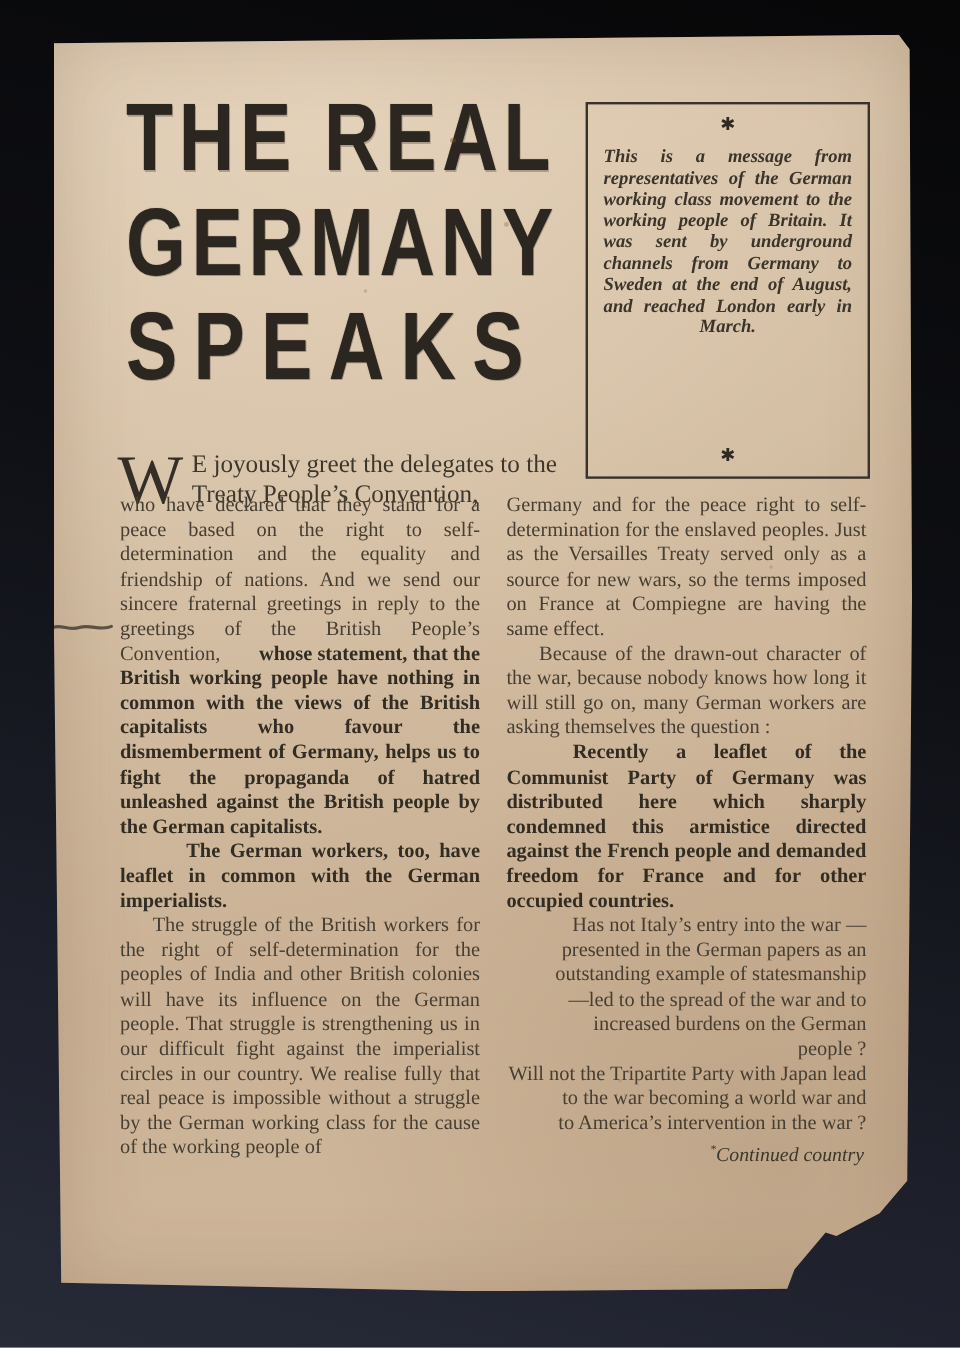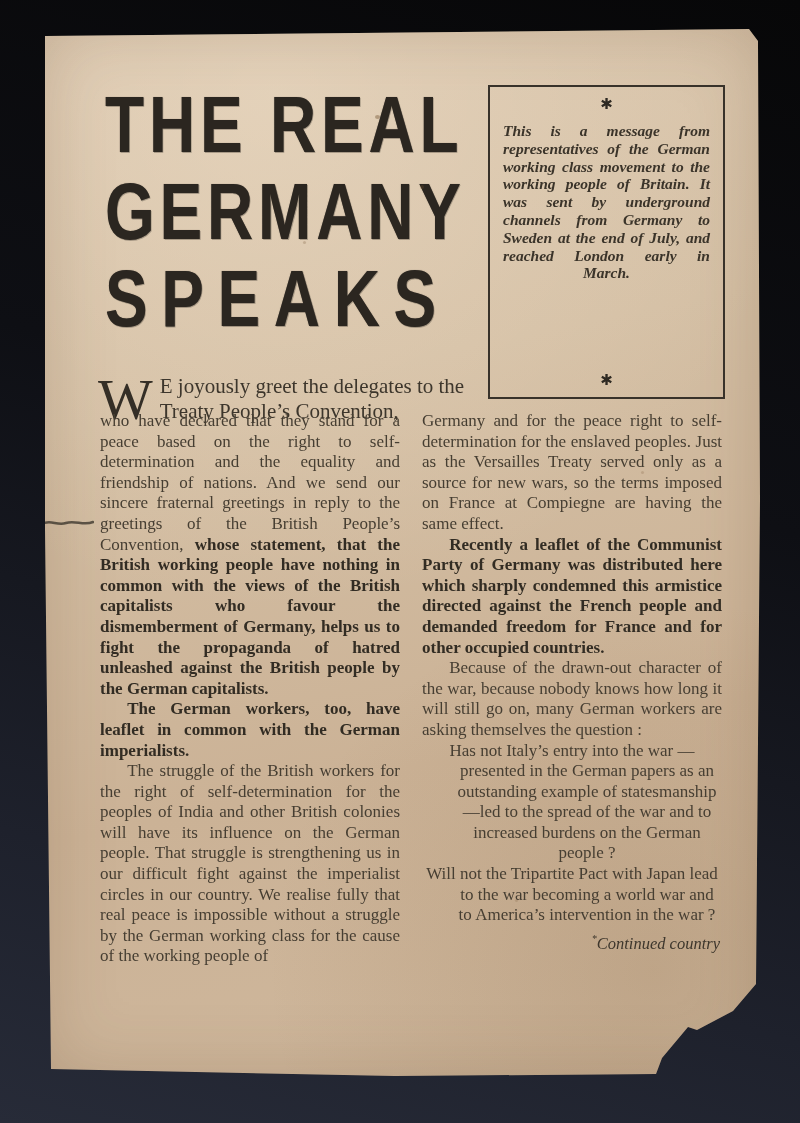--- a/index.html
+++ b/index.html
@@ -16,21 +16,21 @@
       linear-gradient(168deg,#dac6ad 0%,#d4bfa4 34%,#cbb296 68%,#cfb89d 100%);
     box-shadow:inset 0 0 70px rgba(95,65,35,.22);
     clip-path:polygon(
       0px 7px, 704px 0px, 713px 12px,
       715px 470px, 711px 955px,
       688px 982px, 652px 1001px, 643px 998px,
       617px 1029px, 611px 1045px,
       350px 1047px, 6px 1040px, 0px 500px);
   }
   
-  .title{position:absolute;left:60px;top:52px;}
+  .title{position:absolute;left:60px;top:42px;}
   .title-line{
     font-family:"Liberation Sans",sans-serif;font-weight:700;
     font-size:80px;line-height:87px;letter-spacing:6px;
     color:#2b2620;white-space:nowrap;
     transform:scaleX(0.80);transform-origin:left top;
     text-shadow:1px 1px 0 rgba(43,38,32,.28), 0 0 1px rgba(43,38,32,.55);
   }
   .title-line.spaced{letter-spacing:17px;}
   
   .message-box{
@@ -55,22 +55,22 @@
   
   .columns{
     position:absolute;left:55px;top:382px;width:622px;display:flex;gap:22px;
   }
   .col{
     flex:1;font-family:"Liberation Serif",serif;
     font-size:17px;line-height:20.6px;text-align:justify;color:#463e32;
   }
   .para{margin:0;}
   .para.indent{text-indent:1.6em;}
-  .para.question{padding-left:30px;text-indent:-30px;text-align:center;}
-  .para .b{font-weight:700;color:#322c23;}
+  .para.question{padding-left:30px;text-indent:-30px;text-align:right;}
+  .para .b{font-weight:700;color:#322c23;margin-left:28px;}
   .continued{
     margin-top:3px;text-align:right;font-style:italic;
     font-size:16.5px;color:#3d362c;padding-right:2px;
   }
   .continued .mark{font-size:10px;vertical-align:super;}
   
   .edge-mark{position:absolute;left:-3px;top:484px;}
   .speck{position:absolute;border-radius:50%;background:rgba(112,80,48,.42);}
 </style>
 </head>
@@ -79,39 +79,39 @@
 <div class="paper">
 
   <div class="title">
     <div class="title-line">THE REAL</div>
     <div class="title-line">GERMANY</div>
     <div class="title-line spaced">SPEAKS</div>
   </div>
 
   <div class="message-box">
     <span class="star">✱</span>
-    <div class="box-text">This is a message from representatives of the German working class movement to the working people of Britain. It was sent by underground channels from Germany to Sweden at the end of July, and reached London early in March.</div>
+    <div class="box-text">This is a message from representatives of the German working class movement to the working people of Britain. It was sent by underground channels from Germany to Sweden at the end of August, and reached London early in March.</div>
     <span class="star">✱</span>
   </div>
 
   <p class="lede"><span class="drop-cap">W</span><span>E joyously greet the delegates to the Treaty People’s Convention,</span></p>
 
   <div class="columns">
     <div class="col">
         <p class="para"><span>who have declared that they stand for a peace based on the right to self-determination and the equality and friendship of nations. And we send our sincere fraternal greetings in reply to the greetings of the British People’s Convention, </span><span class="b">whose statement, that the British working people have nothing in common with the views of the British capitalists who favour the dismemberment of Germany, helps us to fight the propaganda of hatred unleashed against the British people by the German capitalists.</span></p>
         <p class="para indent"><span class="b">The German workers, too, have leaflet in common with the German imperialists.</span></p>
         <p class="para indent"><span>The struggle of the British workers for the right of self-determination for the peoples of India and other British colonies will have its influence on the German people. That struggle is strengthening us in our difficult fight against the imperialist circles in our country. We realise fully that real peace is impossible without a struggle by the German working class for the cause of the working people of</span></p>
       </div>
     <div class="col">
       <div>
           <p class="para"><span>Germany and for the peace right to self-determination for the enslaved peoples.  Just as the Versailles Treaty served only as a source for new wars, so the terms imposed on France at Compiegne are having the same effect.</span></p>
+          <p class="para indent"><span>Because of the drawn-out character of the war, because nobody knows how long it will still go on, many German workers are asking themselves the question :</span></p>
           <p class="para indent"><span class="b">Recently a leaflet of the Communist Party of Germany was distributed here which sharply condemned this armistice directed against the French people and demanded freedom for France and for other occupied countries.</span></p>
-          <p class="para indent"><span>Because of the drawn-out character of the war, because nobody knows how long it will still go on, many German workers are asking themselves the question :</span></p>
           <p class="para question"><span>Has not Italy’s entry into the war —presented in the German papers as an outstanding example of statesmanship—led to the spread of the war and to increased burdens on the German people ?</span></p>
-          <p class="para question"><span>Will not the Tripartite Pact with Japan lead to the war becoming a world war and to America’s intervention in the war ?</span></p>
+          <p class="para question"><span>Will not the Tripartite Party with Japan lead to the war becoming a world war and to America’s intervention in the war ?</span></p>
         </div>
       <div class="continued"><span class="mark">*</span><span>Continued country</span></div>
     </div>
   </div>
 
   <svg class="edge-mark" width="52" height="20" viewBox="0 0 52 20">
     <path d="M0,11 C8,6 15,13 24,10 C33,7 42,13 51,9" fill="none" stroke="#3f382e" stroke-width="2.6" stroke-linecap="round" opacity="0.8"></path>
   </svg>
 
   <div class="speck" style="left:330px;top:86px;width:5px;height:4px;"></div>

